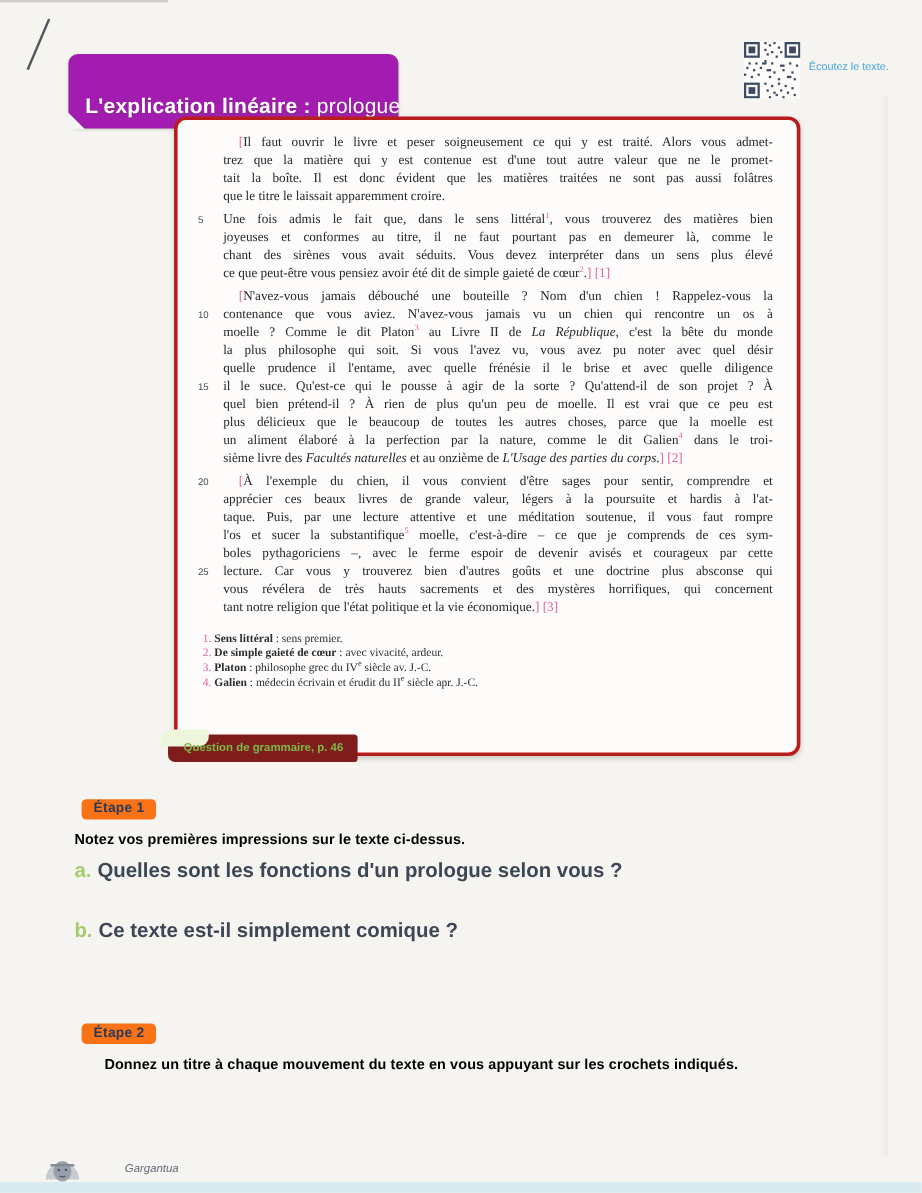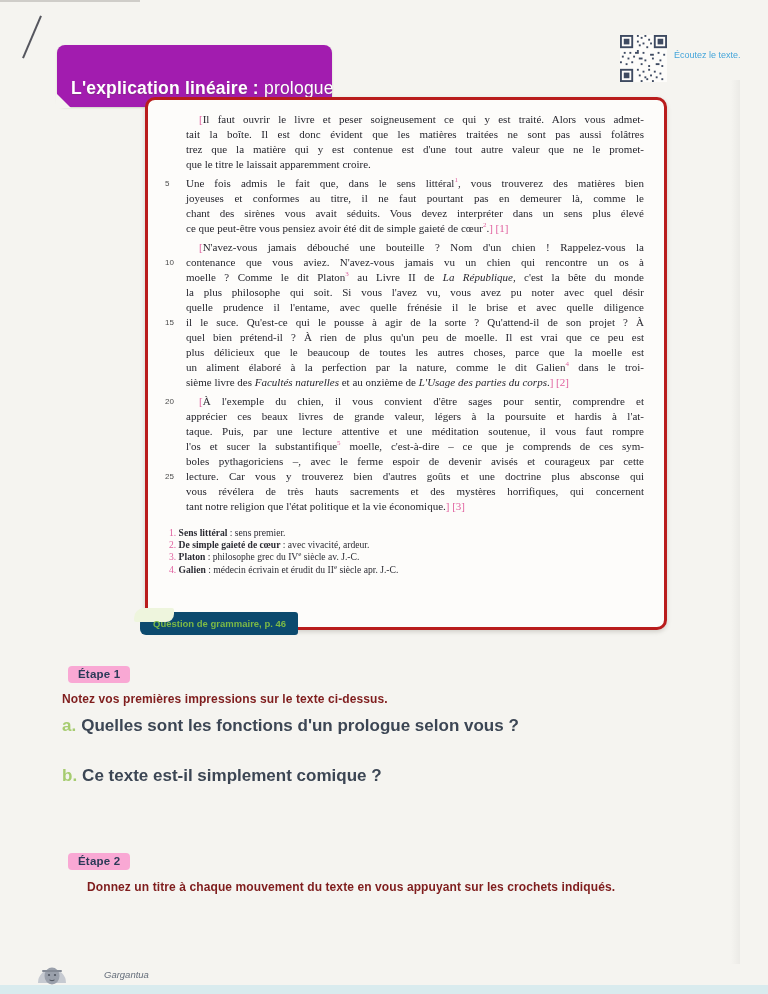--- a/index.html
+++ b/index.html
@@ -41,31 +41,31 @@
     color:#26262e;text-align:justify;text-align-last:justify;}
   .ltxt.end{text-align-last:left;}
   .ltxt.ind{padding-left:13px;}
   .pk{color:#e0609f;}
   sup{font-size:7px;line-height:0;}
   .footnotes{margin:13px 0 0 -17px;}
   .fn{font-family:"Liberation Serif",serif;font-size:9.6px;line-height:12.2px;color:#2c2c34;}
 
   
   .grammar{position:absolute;left:140px;top:612px;height:23px;padding:0 12px 0 13px;
-    background:#0c4a6e;border-radius:12px 3px 3px 6px;line-height:23px;
+    background:#7f1d1d;border-radius:12px 3px 3px 6px;line-height:23px;
     font-size:9.5px;font-weight:bold;color:#7cb946;z-index:5;cursor:pointer;}
   .grammar::before{content:"";position:absolute;left:-6px;top:-4px;width:40px;height:14px;
     background:#eef5dd;border-radius:10px 2px 8px 2px;z-index:-1;}
 
   
-  .badge{position:absolute;background:#f9a8d4;color:#2c3a58;font-weight:bold;
+  .badge{position:absolute;background:#f97316;color:#2c3a58;font-weight:bold;
     font-size:11.5px;padding:2px 10px 3px;border-radius:4px;letter-spacing:.2px;}
   .badge1{left:68px;top:666px;}
   .badge2{left:68px;top:853px;}
-  .instr{position:absolute;font-weight:bold;font-size:12px;color:#7f1d1d;letter-spacing:.1px;}
+  .instr{position:absolute;font-weight:bold;font-size:12px;color:#000000;letter-spacing:.1px;}
   .instr1{left:62px;top:692px;}
   .instr2{left:62px;top:880px;padding-left:25px;}
   .questions{position:absolute;left:62px;top:716px;width:620px;}
   .q{font-weight:bold;font-size:17px;color:#3c4654;}
   .q + .q{margin-top:30px;}
   .qletter{color:#a6cc70;margin-right:5px;}
 
   
   .footer-icon{position:absolute;left:37px;top:957px;}
   .book-title{position:absolute;left:104px;top:969px;font-style:italic;
@@ -146,24 +146,24 @@
 </svg>
 <div class="listen">Écoutez le texte.</div>
 
 <div class="card">
   <div class="textwrap" id="textwrap">
       <div class="block">
         <div class="lrow">
           <span class="ltxt ind"><span class="pk">[</span>Il faut ouvrir le livre et peser soigneusement ce qui y est traité. Alors vous admet-</span>
         </div>
         <div class="lrow">
+          <span class="ltxt">trez que la matière qui y est contenue est d'une tout autre valeur que ne le promet-</span>
+        </div>
+        <div class="lrow">
           <span class="ltxt">tait la boîte. Il est donc évident que les matières traitées ne sont pas aussi folâtres</span>
-        </div>
-        <div class="lrow">
-          <span class="ltxt">trez que la matière qui y est contenue est d'une tout autre valeur que ne le promet-</span>
         </div>
         <div class="lrow">
           <span class="ltxt end">que le titre le laissait apparemment croire.</span>
         </div>
       </div>
       <div class="block">
         <div class="lrow">
           <span class="lnum">5</span>
           <span class="ltxt">Une fois admis le fait que, dans le sens littéral<span class="pk"><sup>1</sup></span>, vous trouverez des matières bien</span>
         </div>

